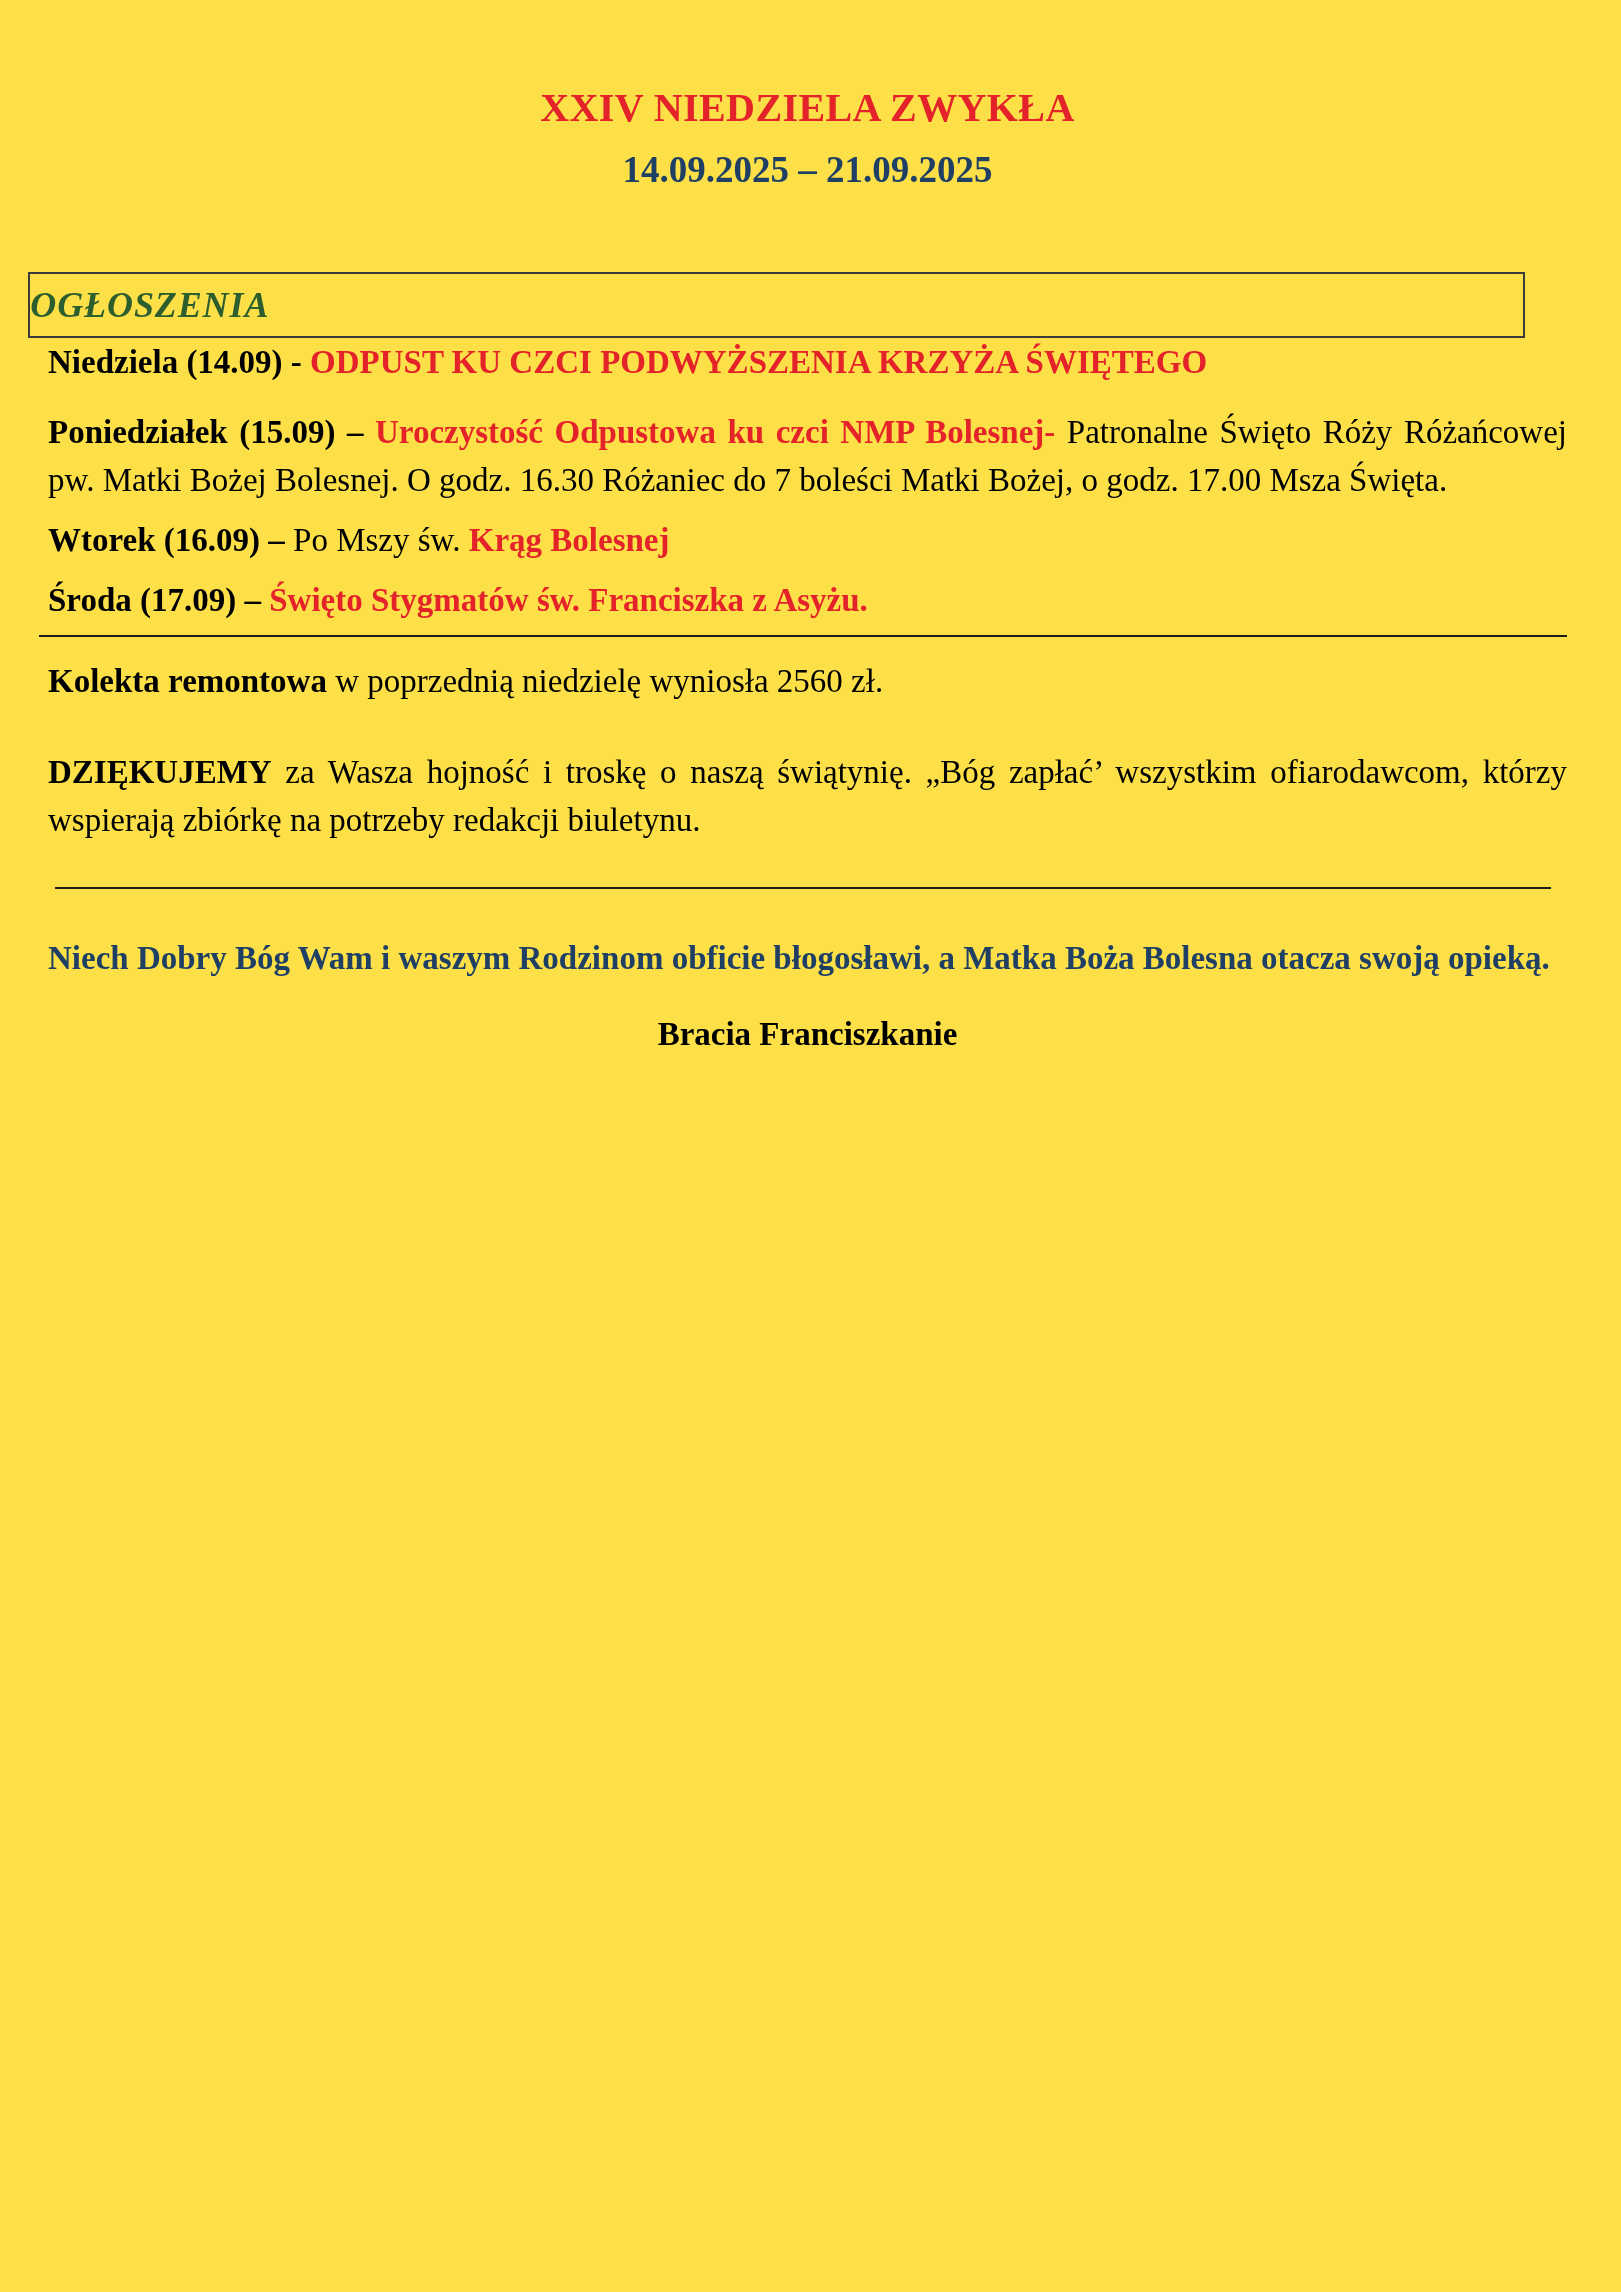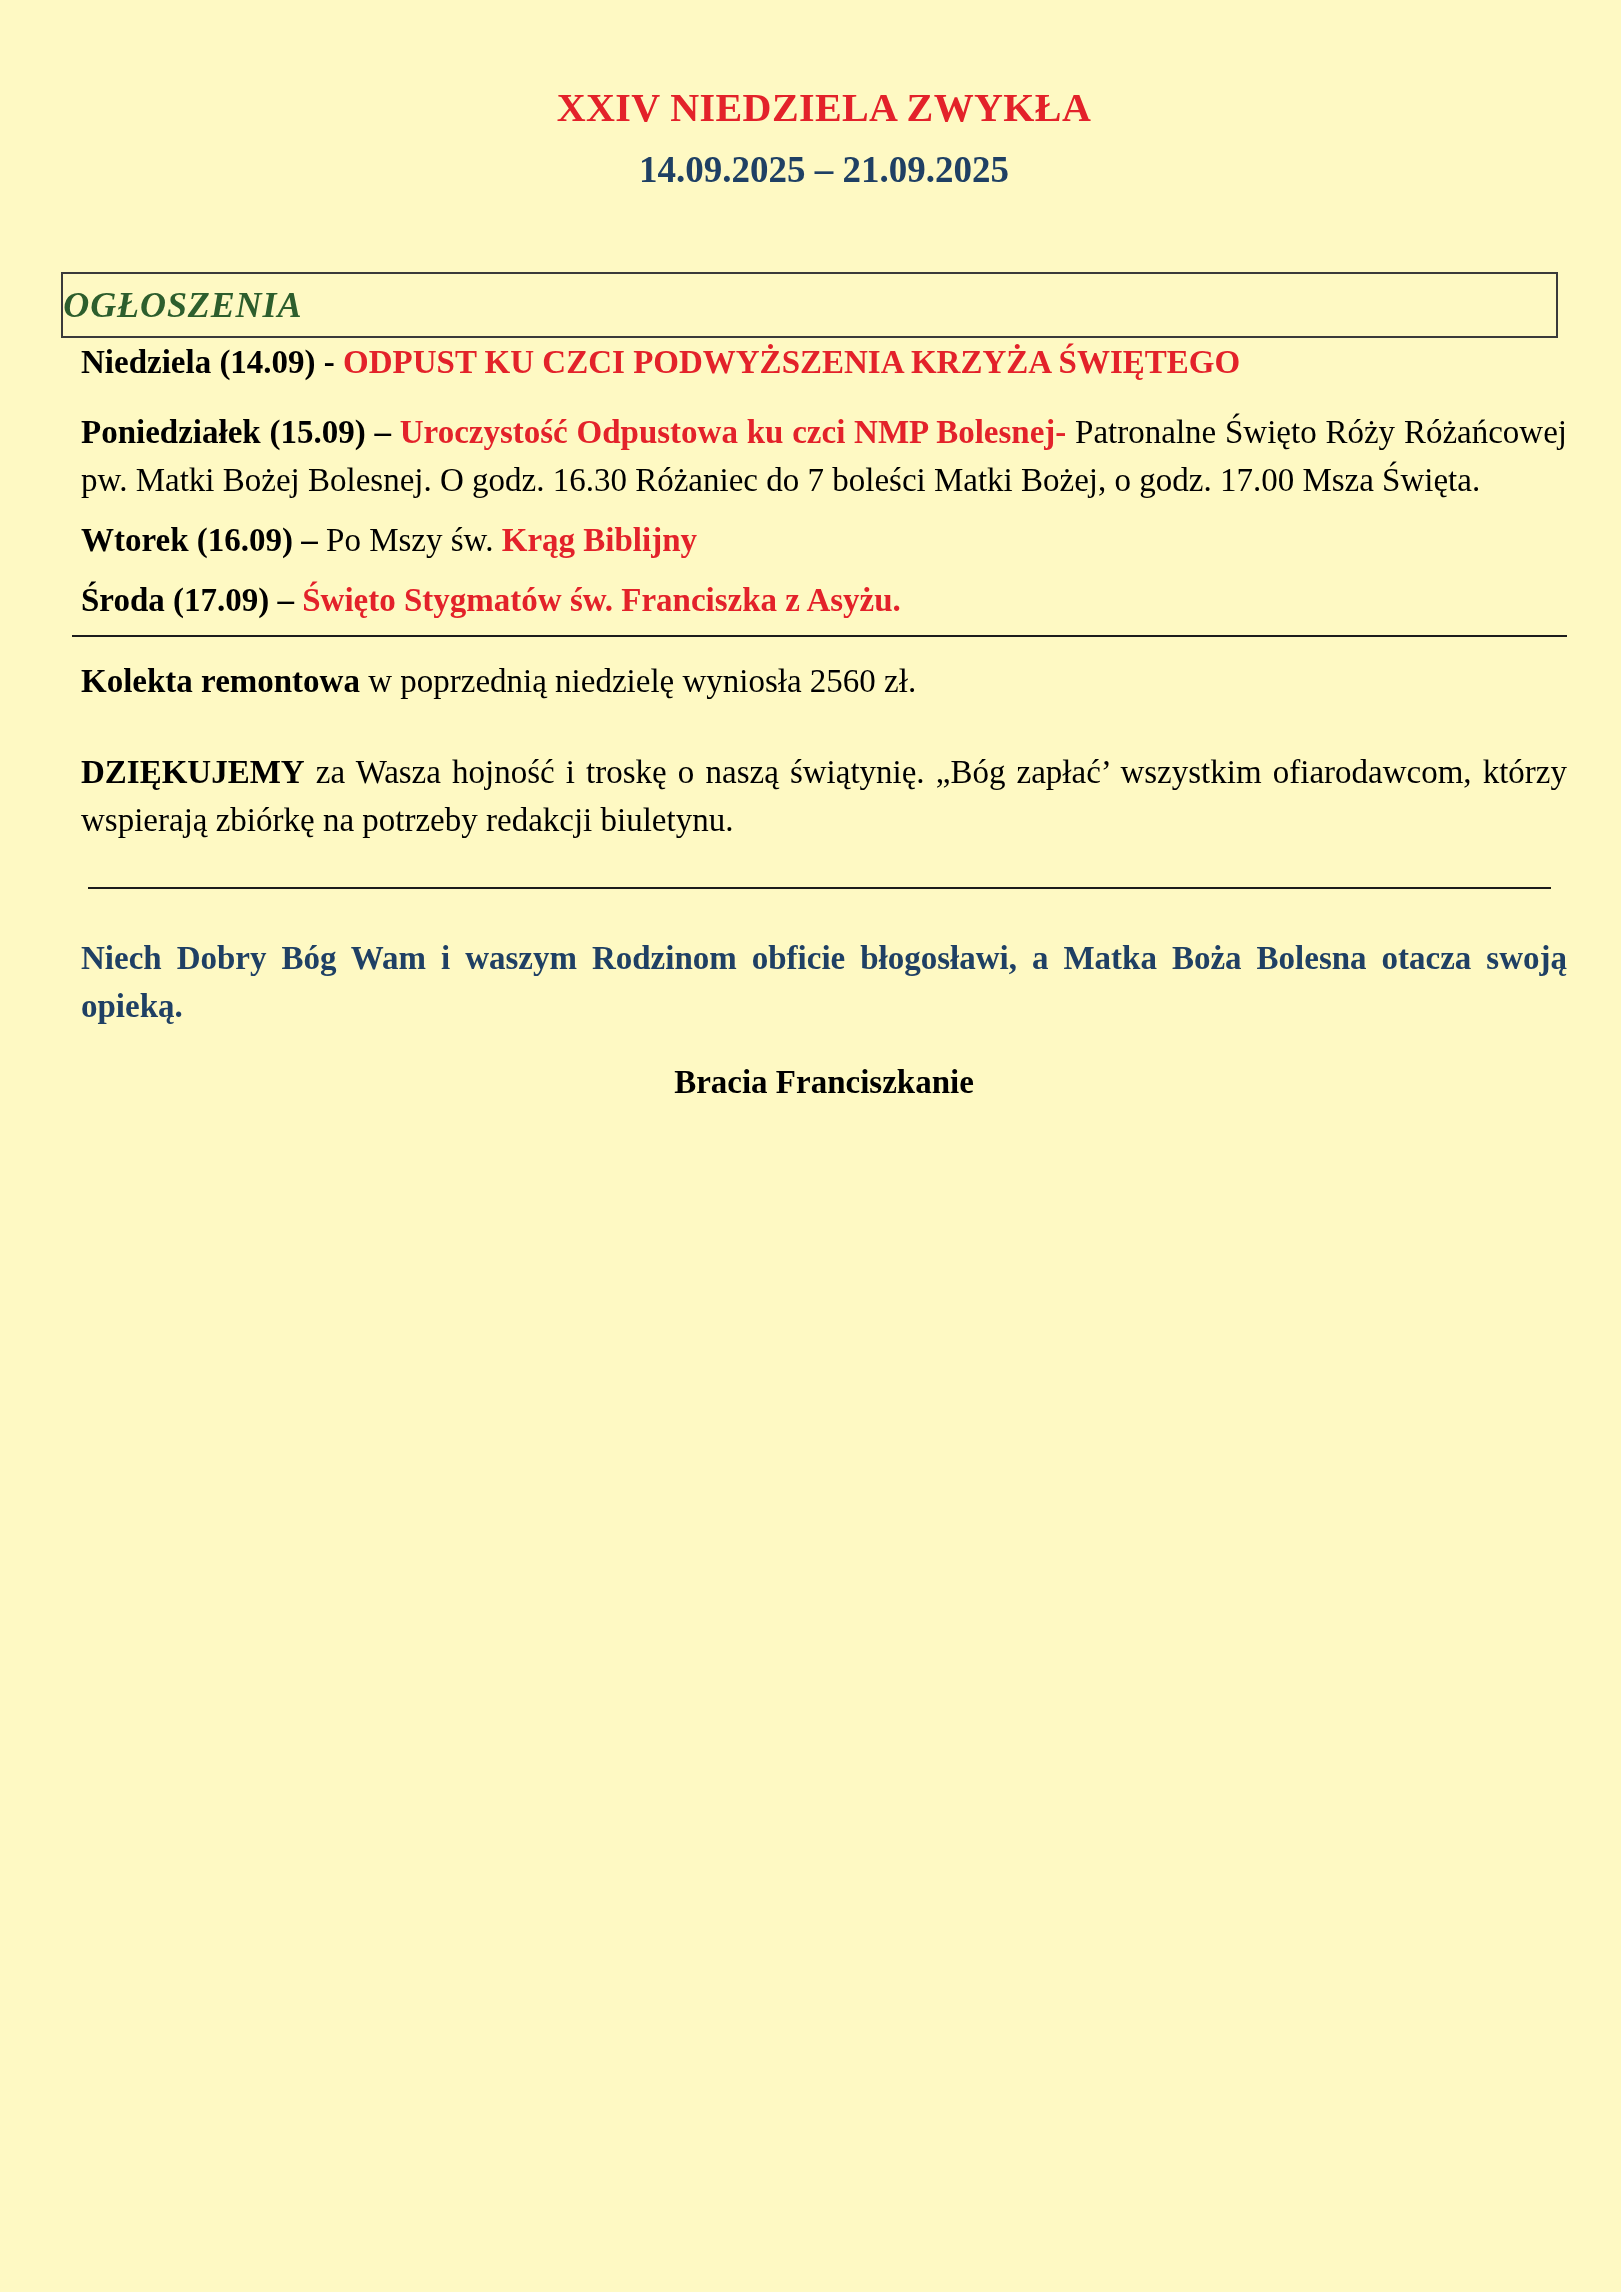--- a/index.html
+++ b/index.html
@@ -7,22 +7,22 @@
   body {
     width: 1621px;
     height: 2293px;
     font-family: "Liberation Serif", "DejaVu Serif", serif;
     color: #000000;
     overflow: hidden;
   }
   .page {
     width: 1621px;
     height: 2293px;
-    padding: 87px 54px 0 81px;
-    background: #fef9c3;
+    padding: 87px 54px 0 48px;
+    background: #fde047;
   }
   .doc-title {
     text-align: center;
     color: #E3222A;
     font-weight: bold;
     font-size: 40px;
     line-height: 41px;
     letter-spacing: 0.4px;
   }
   .doc-dates {
@@ -89,21 +89,21 @@
   <div class="announce-box">
     <span class="box-title">OGŁOSZENIA</span>
   </div>
 
   <div class="body-text">
 
     <p class="entry first-entry"><span class="b">Niedziela (14.09) - </span><span></span><span class="red">ODPUST KU CZCI PODWYŻSZENIA KRZYŻA ŚWIĘTEGO</span><span></span></p>
 
     <p class="entry just"><span class="b">Poniedziałek (15.09) – </span><span></span><span class="red">Uroczystość Odpustowa ku czci NMP Bolesnej-</span><span> Patronalne Święto Róży Różańcowej pw. Matki Bożej Bolesnej. O godz. 16.30 Różaniec do 7 boleści Matki Bożej, o godz. 17.00 Msza Święta.</span></p>
 
-    <p class="entry"><span class="b">Wtorek (16.09) – </span><span>Po Mszy św. </span><span class="red">Krąg Biblijny</span><span></span></p>
+    <p class="entry"><span class="b">Wtorek (16.09) – </span><span>Po Mszy św. </span><span class="red">Krąg Bolesnej</span><span></span></p>
 
     <p class="entry"><span class="b">Środa (17.09) – </span><span></span><span class="red">Święto Stygmatów św. Franciszka z Asyżu.</span><span></span></p>
 
 
   </div>
 
   <hr class="rule-1">
 
   <p class="body-text collection-line"><span class="b">Kolekta remontowa</span><span> w poprzednią niedzielę wyniosła 2560 zł.</span></p>
 

